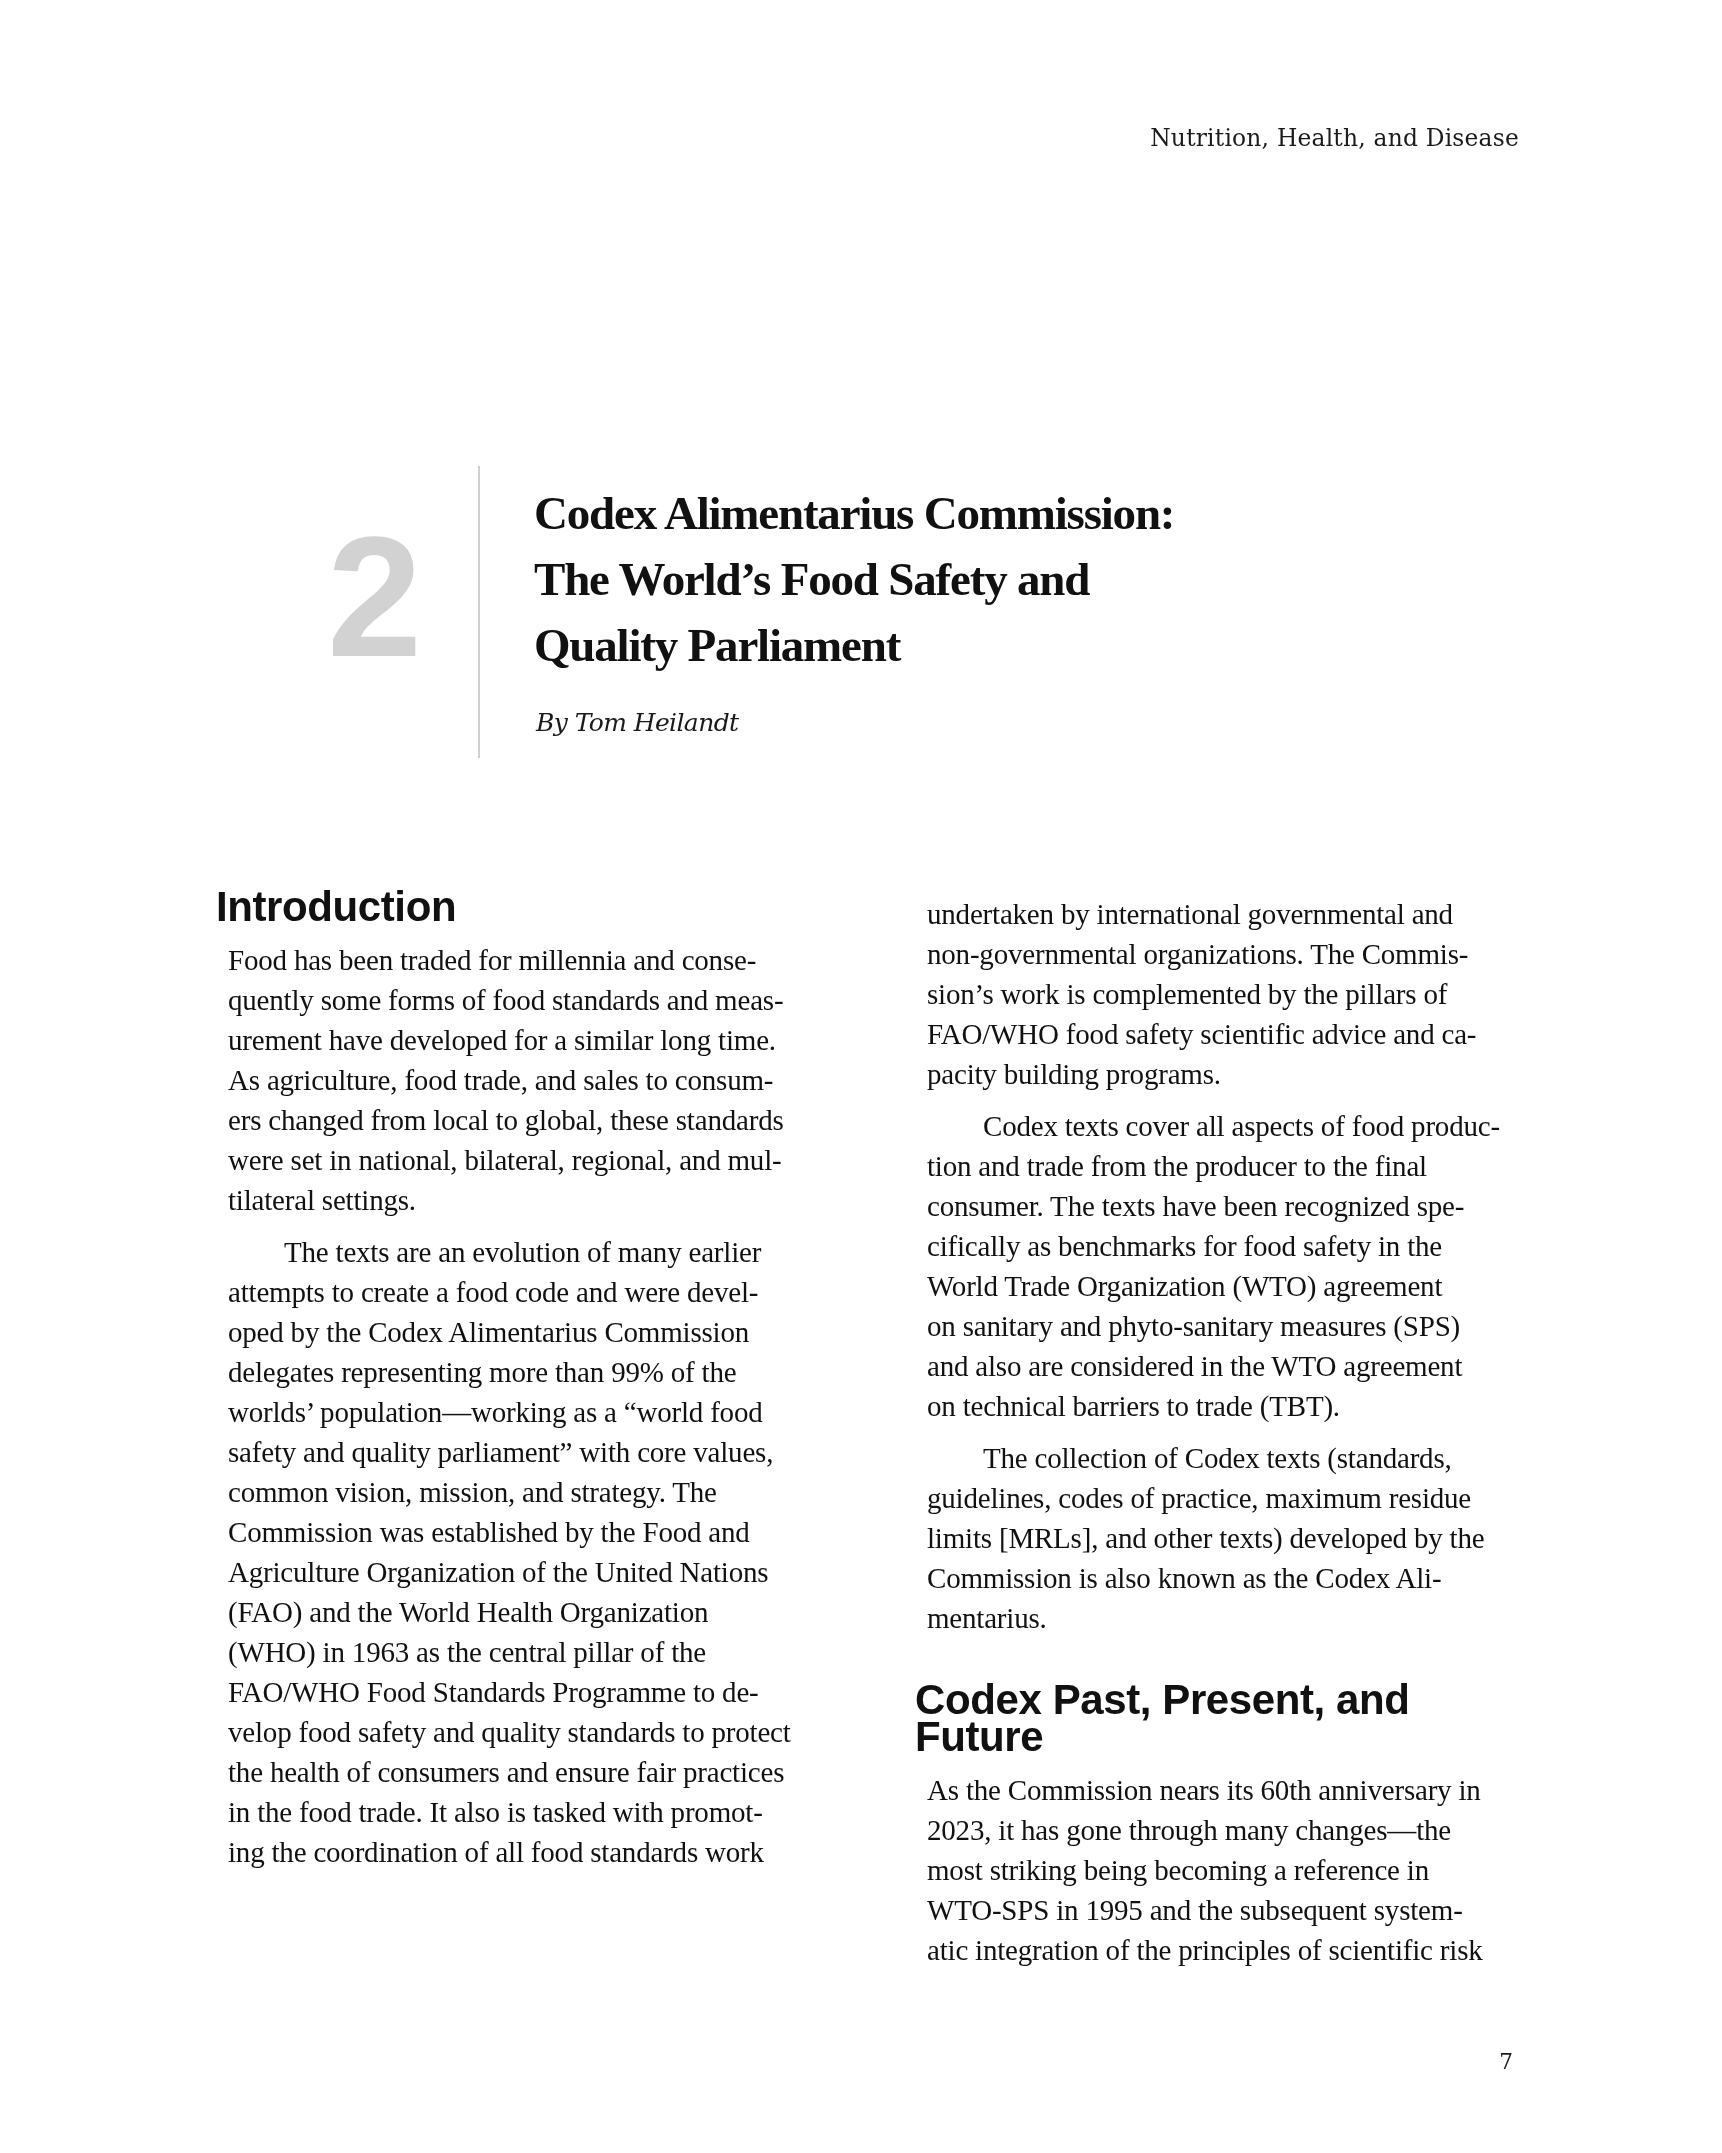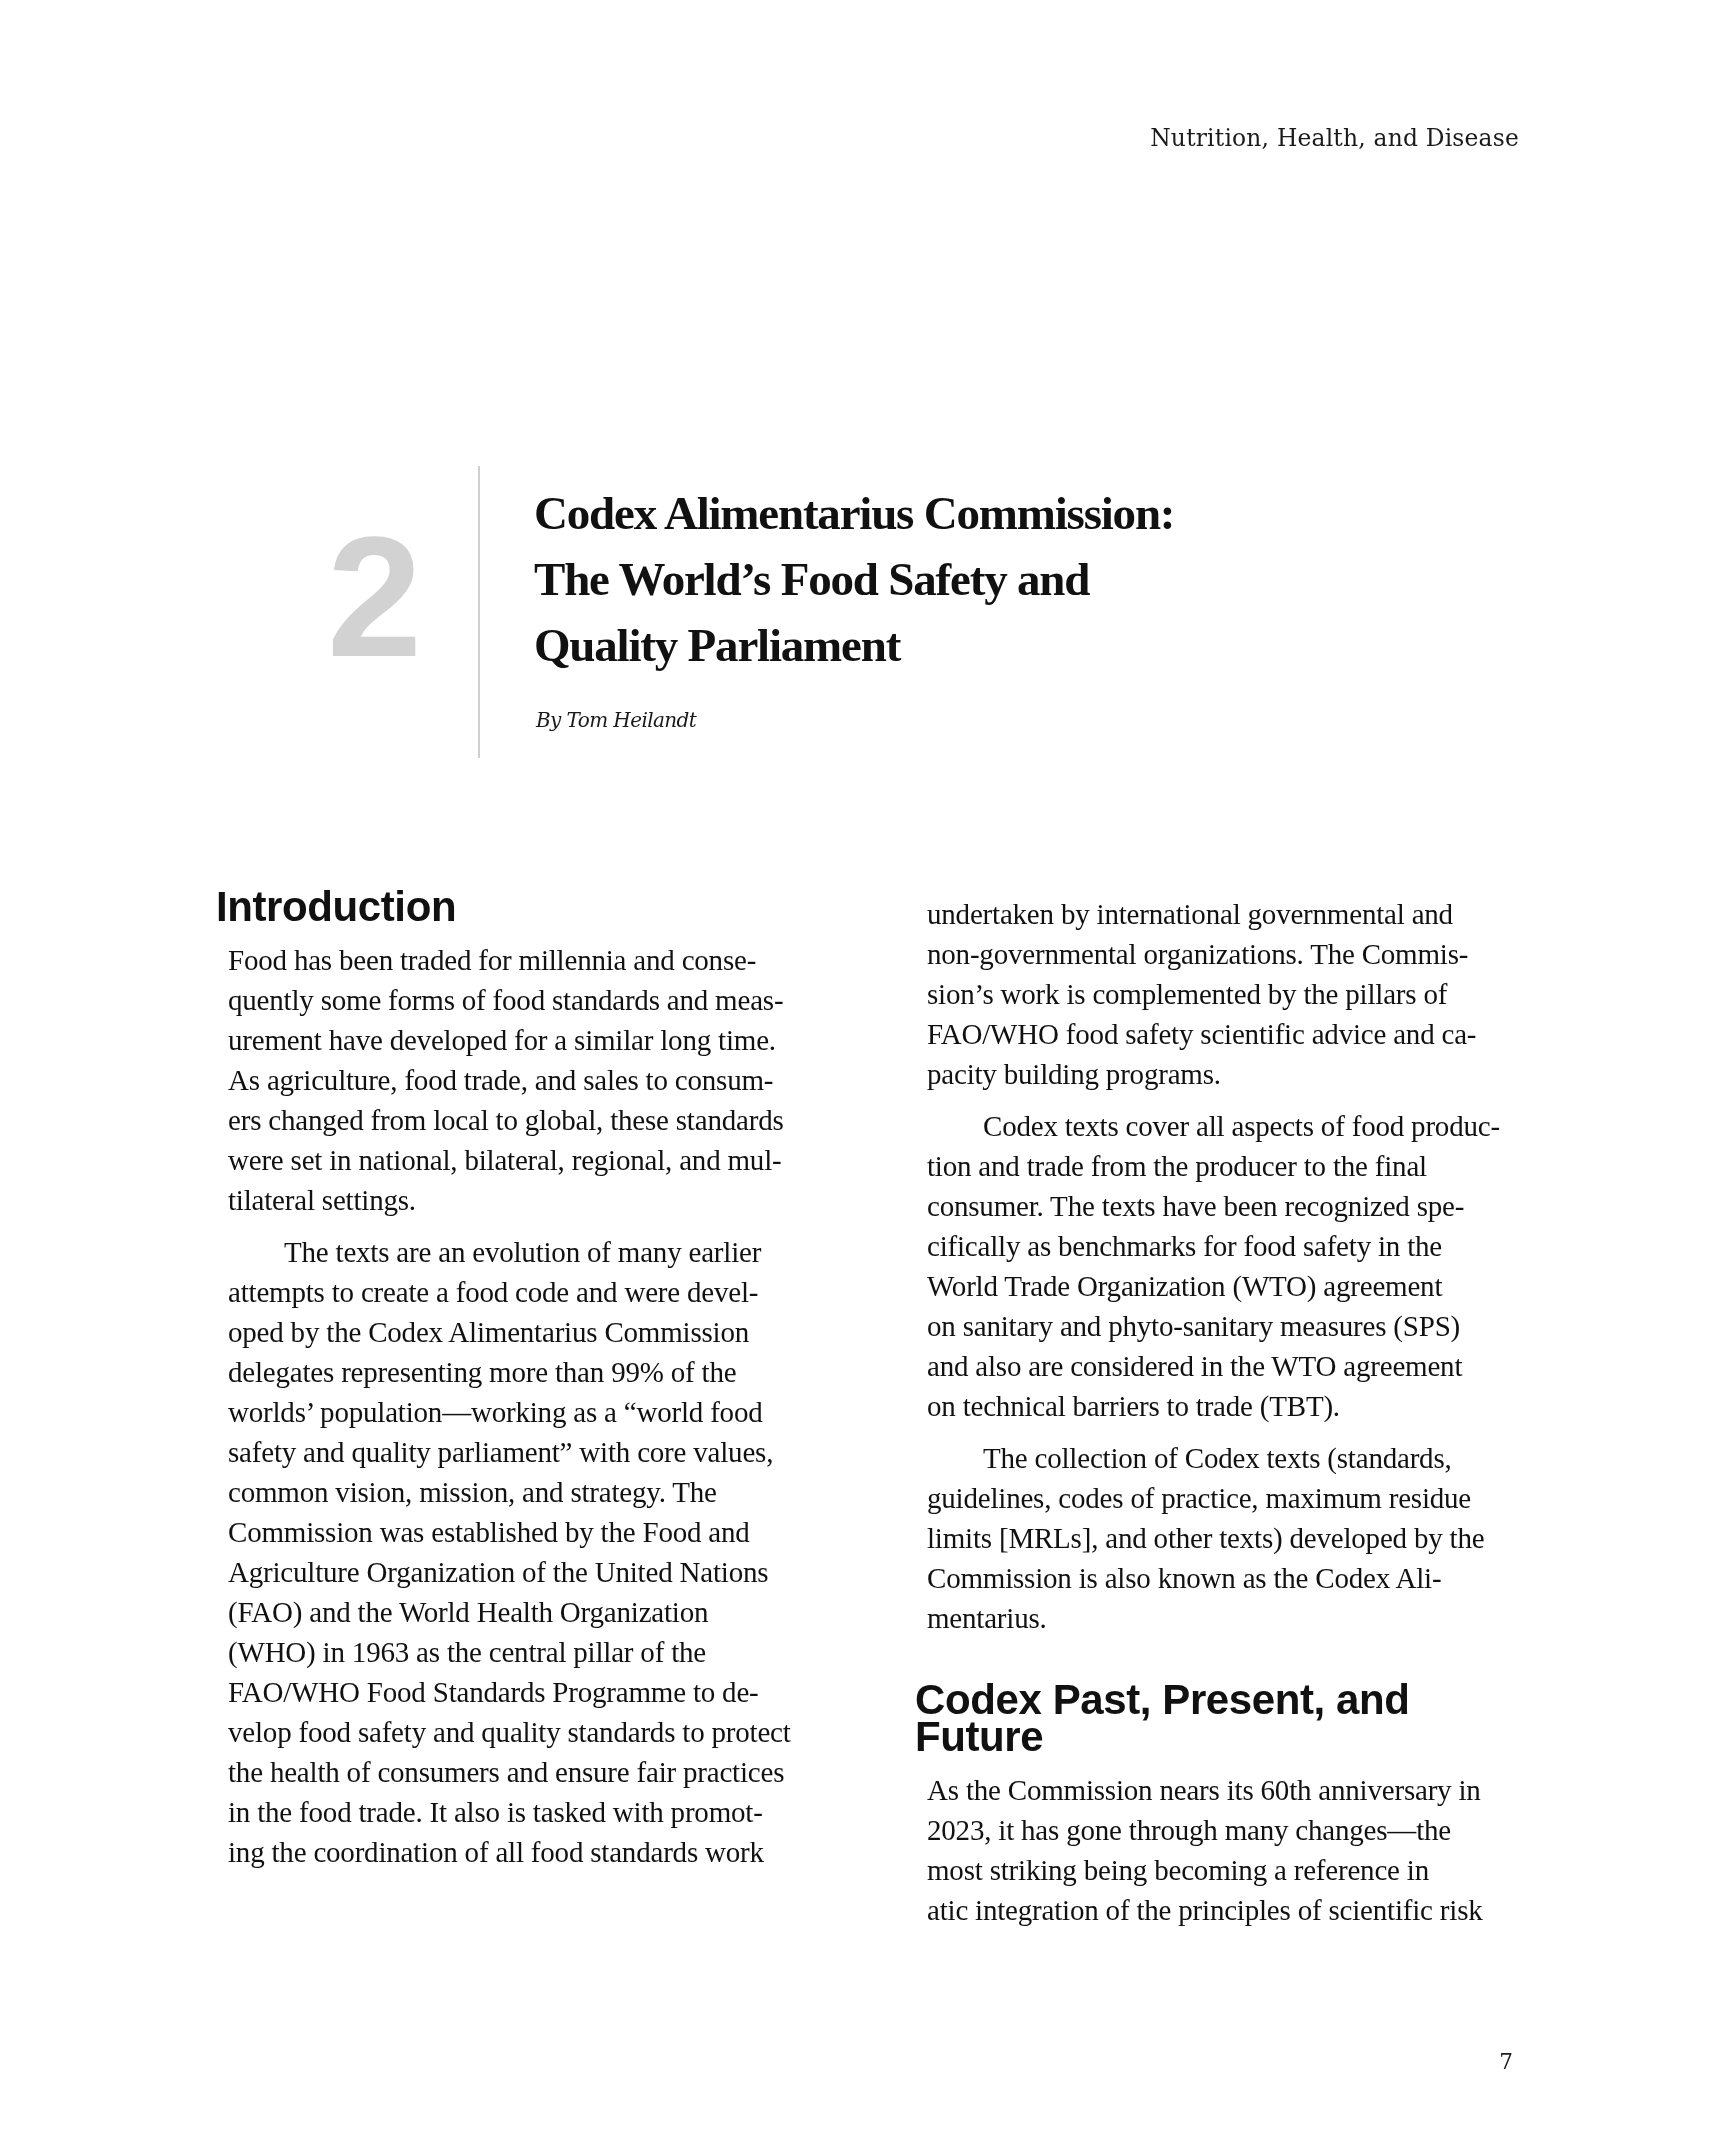--- a/index.html
+++ b/index.html
@@ -29,21 +29,21 @@
   .chapter-title {
     position: absolute; left: 225px; top: 14px; width: 768px;
     font-family: "Liberation Serif", "DejaVu Serif", serif;
     font-weight: bold; font-size: 47px; line-height: 66px;
     letter-spacing: -1.2px; margin: 0;
   }
   .chapter-title span { display: block; }
   .byline {
     position: absolute; left: 227px; top: 242px;
     font-family: "DejaVu Serif", serif; font-style: italic;
-    font-size: 20px; color: #1a1a1a; letter-spacing: -0.6px;
+    font-size: 25px; color: #1a1a1a; letter-spacing: -0.6px;
   }
   .column {
     position: absolute; top: 888px; width: 609px;
     font-size: 29px; line-height: 40px; letter-spacing: -0.2px;
   }
   .col-left { left: 216px; }
   .col-right { left: 915px; top: 882px; }
   .section-heading {
     font-family: "Liberation Sans", "DejaVu Sans", sans-serif;
     font-weight: bold; font-size: 42px; line-height: 37px;
@@ -128,18 +128,19 @@
       <span class="line">guidelines, codes of practice, maximum residue</span>
       <span class="line">limits [MRLs], and other texts) developed by the</span>
       <span class="line">Commission is also known as the Codex Ali-</span>
       <span class="line">mentarius.</span>
     </p>
   <h2 class="section-heading">Codex Past, Present, and Future</h2>
   <p class="para">
       <span class="line">As the Commission nears its 60th anniversary in</span>
       <span class="line">2023, it has gone through many changes—the</span>
       <span class="line">most striking being becoming a reference in</span>
+      <span class="line">WTO-SPS in 1995 and the subsequent system-</span>
       <span class="line">atic integration of the principles of scientific risk</span>
     </p>
 </div>
 
 <div class="page-number">7</div>
 
 
 </body></html>

